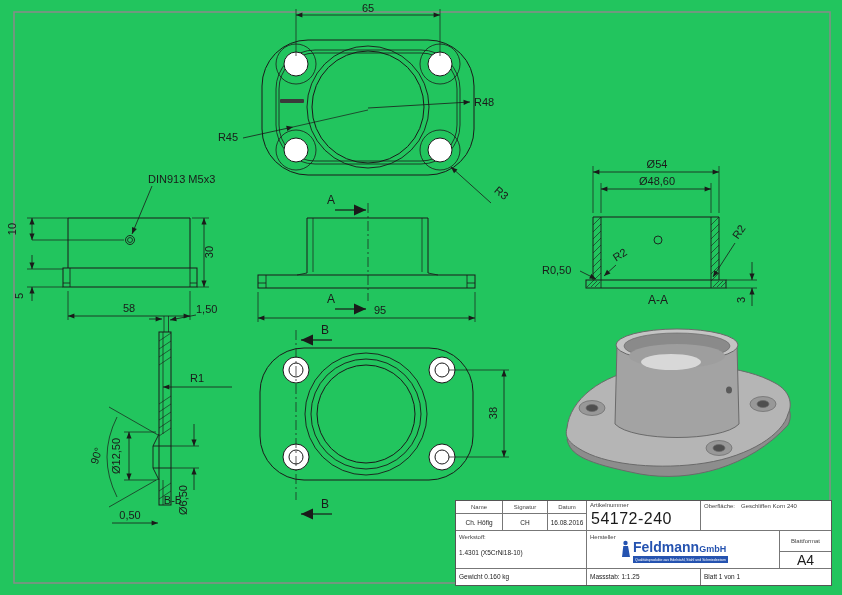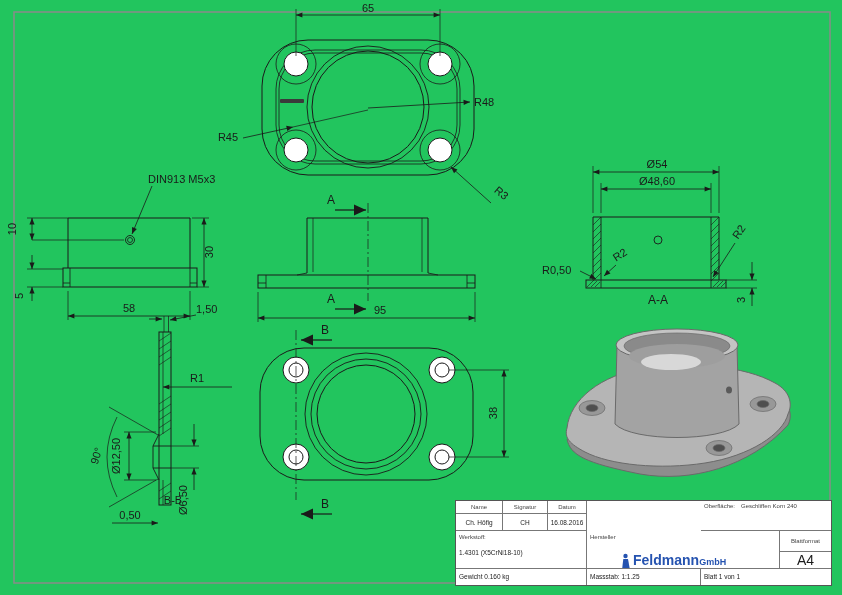--- a/index.html
+++ b/index.html
@@ -11,21 +11,21 @@
   .sec{font-size:12px;text-anchor:middle;}
   
   .tb{position:absolute;left:455px;top:500px;width:375px;height:84px;
       border:1px solid #555;background:#fff;color:#333;}
   .cell{position:absolute;box-sizing:border-box;border-right:1px solid #777;
         border-bottom:1px solid #777;overflow:hidden;}
   .lbl{font-size:6px;color:#444;}
   .val{font-size:6.5px;color:#222;}
   .cen{display:flex;align-items:center;justify-content:center;text-align:center;}
   .bignum{font-size:16px;color:#1a1a1a;letter-spacing:0.5px;}
-  .logo-wrap{display:flex;align-items:flex-start;gap:2px;margin:22px 0 0 34px;}
+  .logo-wrap{display:flex;align-items:flex-start;gap:2px;margin:9px 0 0 34px;}
   .logo-main{border-bottom:2px solid #2553b0;line-height:13px;white-space:nowrap;}
   .logo-name{font-size:14px;font-weight:bold;color:#2553b0;}
   .logo-suffix{font-size:9px;font-weight:bold;color:#2553b0;}
   .logo-tag{background:#2553b0;color:#fff;font-size:3.5px;line-height:5px;
             padding:0 2px;white-space:nowrap;}
 </style>
 </head>
 <body>
 
 <div class="page">
@@ -230,20 +230,24 @@
 
 
 <div class="tb">
   <div class="cell cen lbl" style="left:0;top:0;width:47px;height:13px;">Name</div>
   <div class="cell cen lbl" style="left:47px;top:0;width:45px;height:13px;">Signatur</div>
   <div class="cell cen lbl" style="left:92px;top:0;width:39px;height:13px;">Datum</div>
   <div class="cell cen val" style="left:0;top:13px;width:47px;height:17px;">Ch. Höfig</div>
   <div class="cell cen val" style="left:47px;top:13px;width:45px;height:17px;">CH</div>
   <div class="cell cen val" style="left:92px;top:13px;width:39px;height:17px;">16.08.2016</div>
 
+  <div class="cell" style="left:131px;top:0;width:114px;height:30px;">
+    <div class="lbl" style="position:absolute;left:3px;top:1px;">Artikelnummer</div>
+    <div class="bignum" style="position:absolute;left:4px;top:9px;">54172-240</div>
+  </div>
   <div class="cell" style="left:245px;top:0;width:130px;height:30px;border-right:none;">
     <span class="lbl" style="position:absolute;left:3px;top:2px;">Oberfläche:</span>
     <span class="lbl" style="position:absolute;left:40px;top:2px;">Geschliffen Korn 240</span>
   </div>
 
   <div class="cell" style="left:0;top:30px;width:131px;height:38px;">
     <div class="lbl" style="position:absolute;left:3px;top:3px;">Werkstoff:</div>
     <div class="val" style="position:absolute;left:3px;top:18px;">1.4301 (X5CrNi18-10)</div>
   </div>
   <div class="cell" style="left:131px;top:30px;width:193px;height:38px;">

